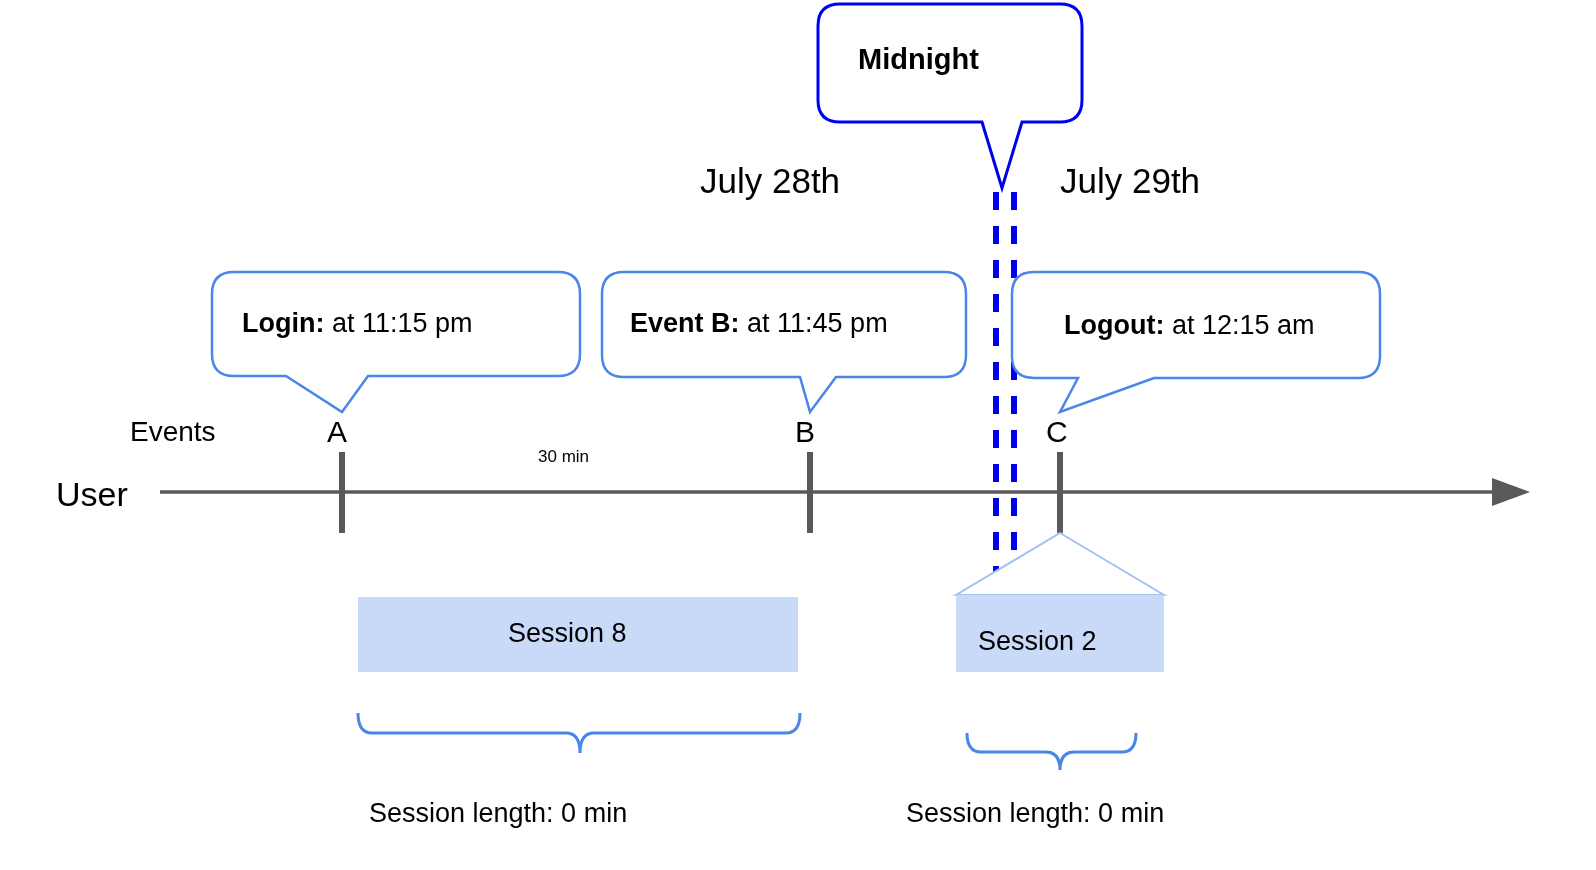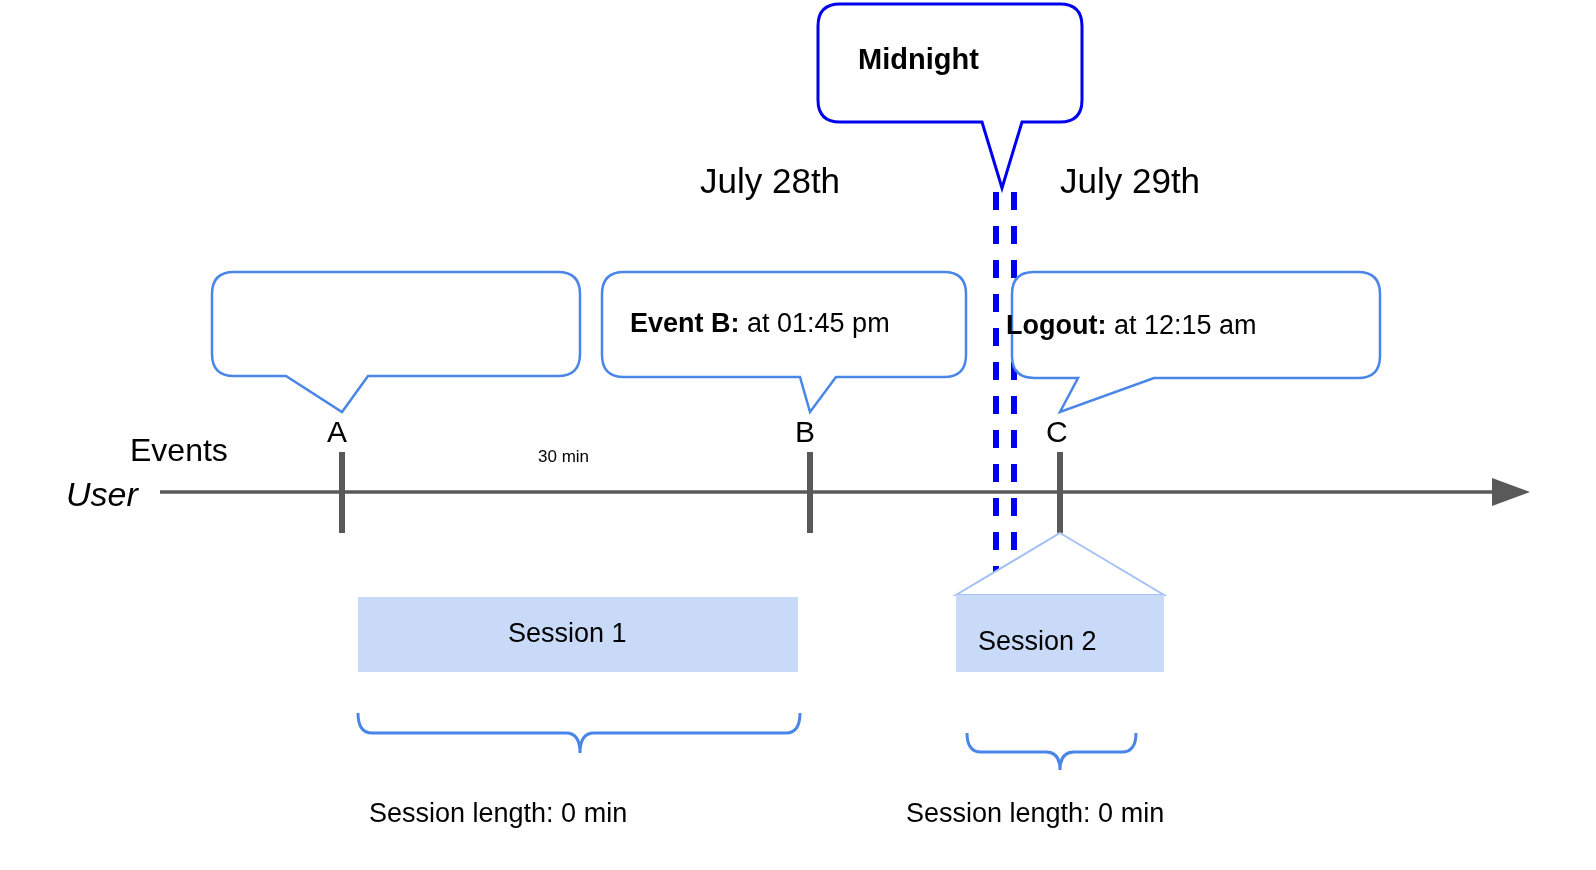--- a/index.html
+++ b/index.html
@@ -37,22 +37,21 @@
     color: #000000;
   }
   .callout-text b { font-weight: bold; }
   .date-label {
     font-size: 35px;
   }
   .axis-label-user {
     font-size: 34px;
   }
   .axis-label-events {
-    font-size: 32px;
-    margin-top: 16px;
+    font-size: 28px;
   }
   .marker-letter {
     font-size: 30px;
   }
   .duration-label {
     font-size: 17px;
   }
   .session-label {
     font-size: 27px;
   }
@@ -175,38 +174,41 @@
                Q 1136 752 1136 733"></path>
     </g>
 
   </svg>
 
   <div class="txt midnight-text" style="left:858px; top:45px;">Midnight</div>
 
   <div class="txt date-label" style="left:700px; top:163px;">July 28th</div>
   <div class="txt date-label" style="left:1060px; top:163px;">July 29th</div>
 
+  <div class="txt callout-text" style="left:242px; top:310px;">
+    <b>Login:</b><span> at 11:15 pm</span>
+  </div>
 
   <div class="txt callout-text" style="left:630px; top:310px;">
-    <b>Event B:</b><span> at 01:45 pm</span>
+    <b>Event B:</b><span> at 11:45 pm</span>
   </div>
 
-  <div class="txt callout-text" style="left:1006px; top:312px;text-align:right;">
+  <div class="txt callout-text" style="left:1064px; top:312px;text-align:right;">
     <b>Logout:</b><span> at 12:15 am</span>
   </div>
 
   <div class="txt axis-label-events" style="left:130px; top:418px;">Events</div>
 
-  <div class="txt axis-label-user" style="left:66px; top:477px;font-style:italic;">User</div>
+  <div class="txt axis-label-user" style="left:56px; top:477px;">User</div>
 
   <div class="txt marker-letter" style="left:327px; top:417px;">A</div>
   <div class="txt marker-letter" style="left:795px; top:417px;">B</div>
   <div class="txt marker-letter" style="left:1046px; top:417px;">C</div>
 
   <div class="txt duration-label" style="left:538px; top:448px;">30 min</div>
 
-  <div class="txt session-label" style="left:508px; top:620px;">Session 1</div>
+  <div class="txt session-label" style="left:508px; top:620px;">Session 8</div>
   <div class="txt session-label" style="left:978px; top:620px;margin-top:8px;">Session 2</div>
 
   <div class="txt session-length-label" style="left:358px; top:800px;">Session length: 0 min</div>
   <div class="txt session-length-label" style="left:895px; top:800px;">Session length: 0 min</div>
 
 </div>
 
 </body></html>

